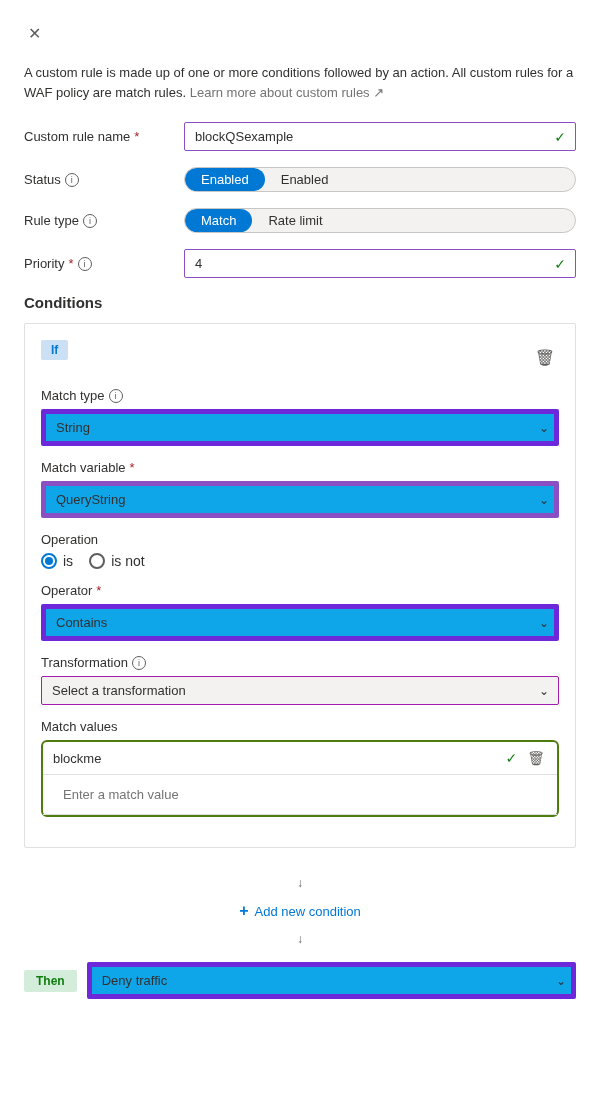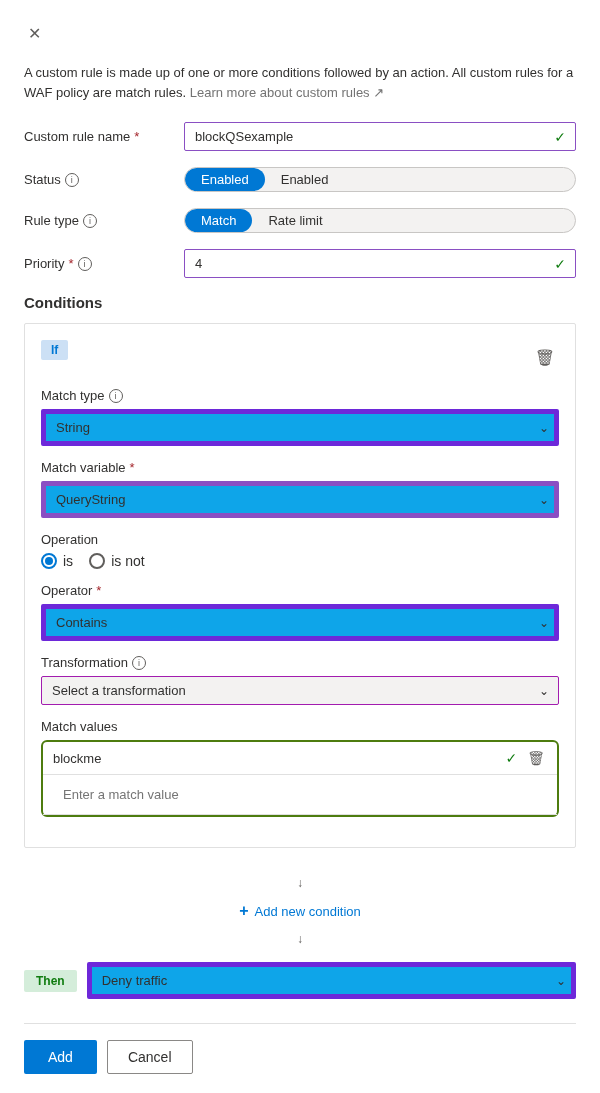--- a/index.html
+++ b/index.html
@@ -563,17 +563,13 @@
       <select class="select-dropdown">
         <option>Deny traffic</option>
         <option>Allow traffic</option>
         <option>Log only</option>
         <option>Redirect</option>
       </select>
       <span class="chevron">⌄</span>
     </div>
   </div>
 
-  <div class="footer-buttons">
-    <button class="btn-primary">Add</button>
-    <button class="btn-secondary">Cancel</button>
-  </div>
 </div>
 
 </body></html>

